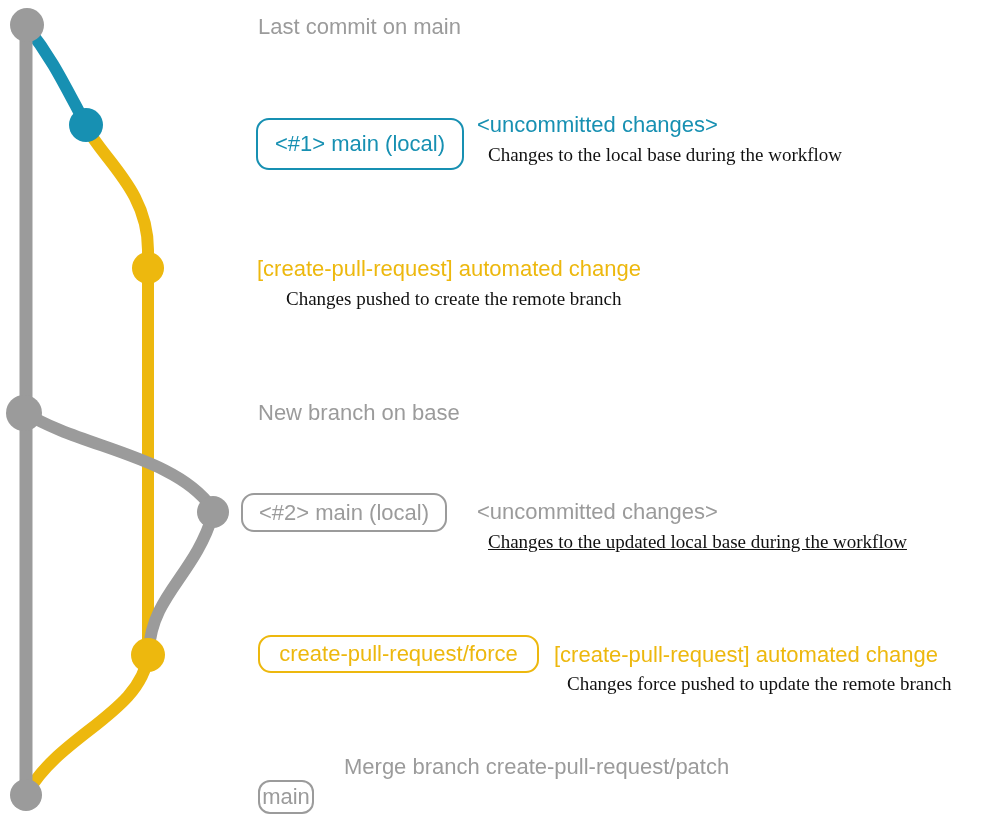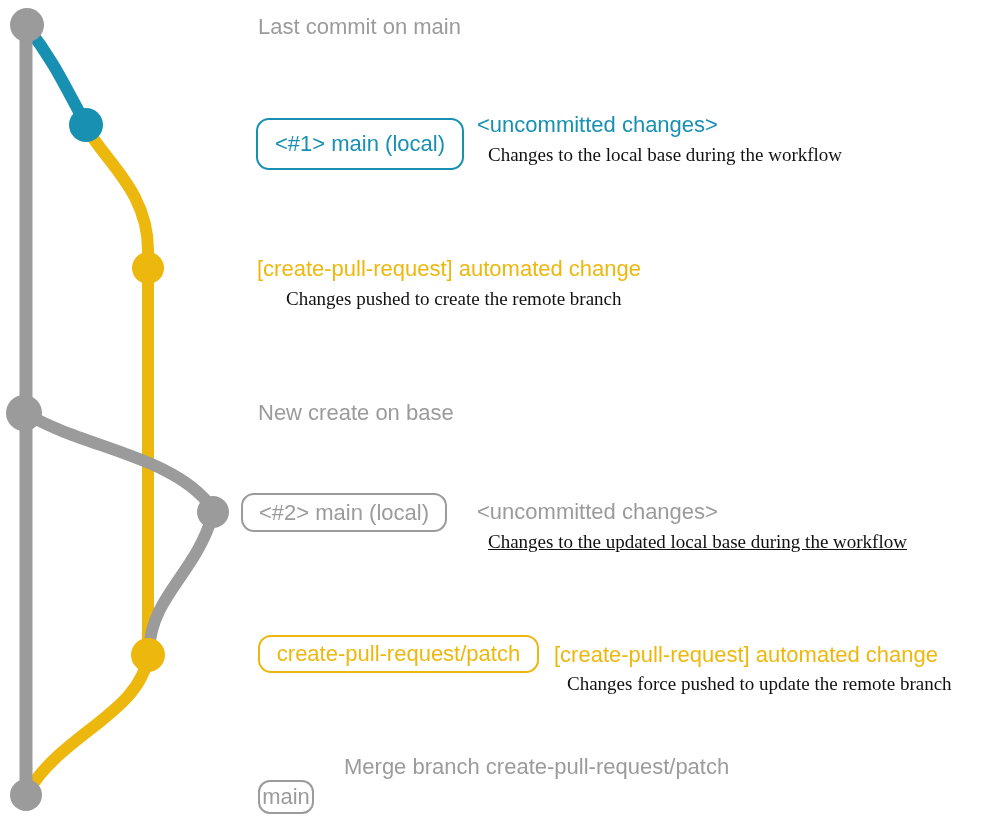--- a/index.html
+++ b/index.html
@@ -88,26 +88,26 @@
 
   <div class="note" id="lbl-last">Last commit on main</div>
 
   <div class="badge teal" id="badge-r1">&lt;#1&gt; main (local)</div>
   <div class="heading teal" id="head-r1">&lt;uncommitted changes&gt;</div>
   <div class="caption" id="cap-r1">Changes to the local base during the workflow</div>
 
   <div class="heading yellow" id="head-r2">[create-pull-request] automated change</div>
   <div class="caption" id="cap-r2">Changes pushed to create the remote branch</div>
 
-  <div class="note" id="lbl-new">New create on base</div>
+  <div class="note" id="lbl-new">New branch on base</div>
 
   <div class="badge gray" id="badge-r3">&lt;#2&gt; main (local)</div>
   <div class="heading gray" id="head-r3">&lt;uncommitted changes&gt;</div>
   <div class="caption" id="cap-r3">Changes to the updated local base during the workflow</div>
 
-  <div class="badge yellow" id="badge-r4">create-pull-request/patch</div>
+  <div class="badge yellow" id="badge-r4">create-pull-request/force</div>
   <div class="heading yellow" id="head-r4">[create-pull-request] automated change</div>
   <div class="caption" id="cap-r4">Changes force pushed to update the remote branch</div>
 
   <div class="badge gray" id="badge-merge">main</div>
   <div class="note" id="lbl-merge">Merge branch create-pull-request/patch</div>
 
 </div>
 
 </body></html>

